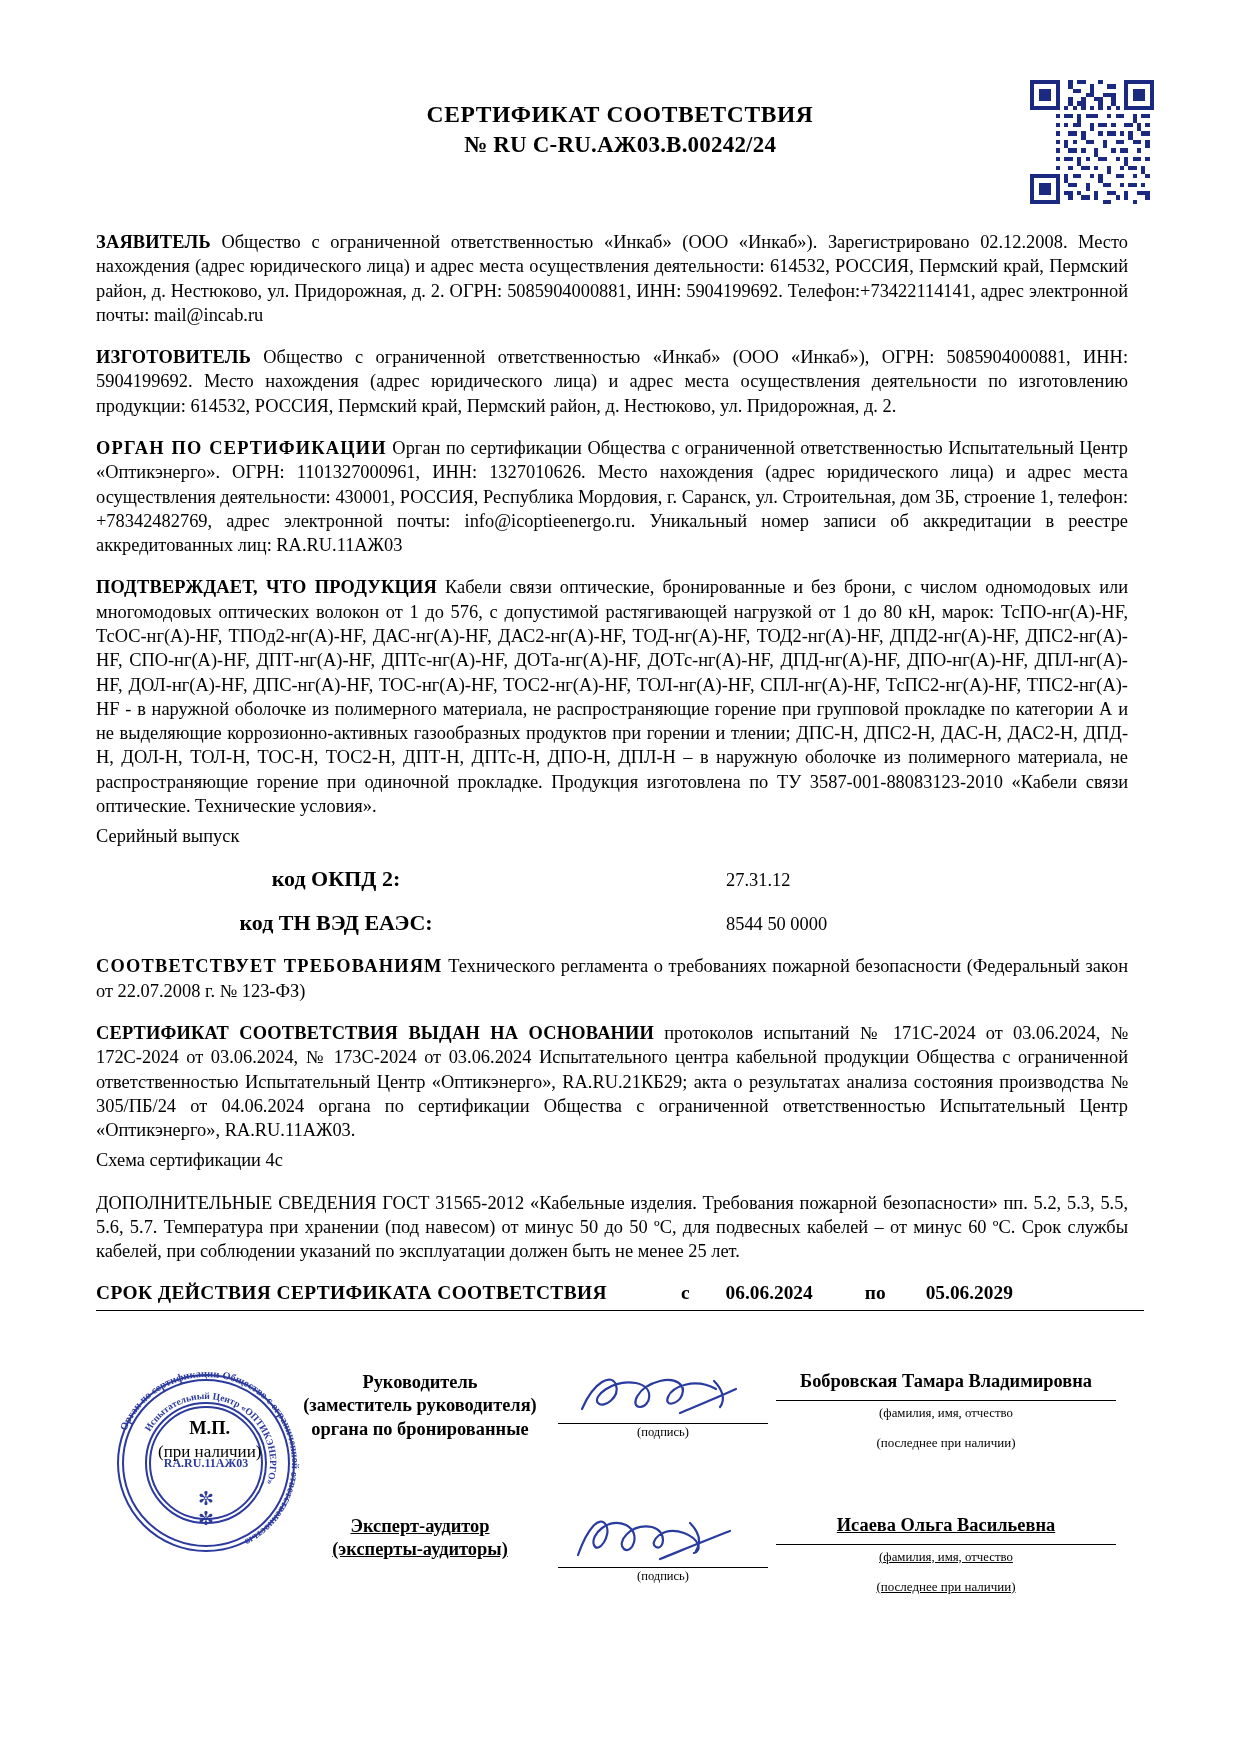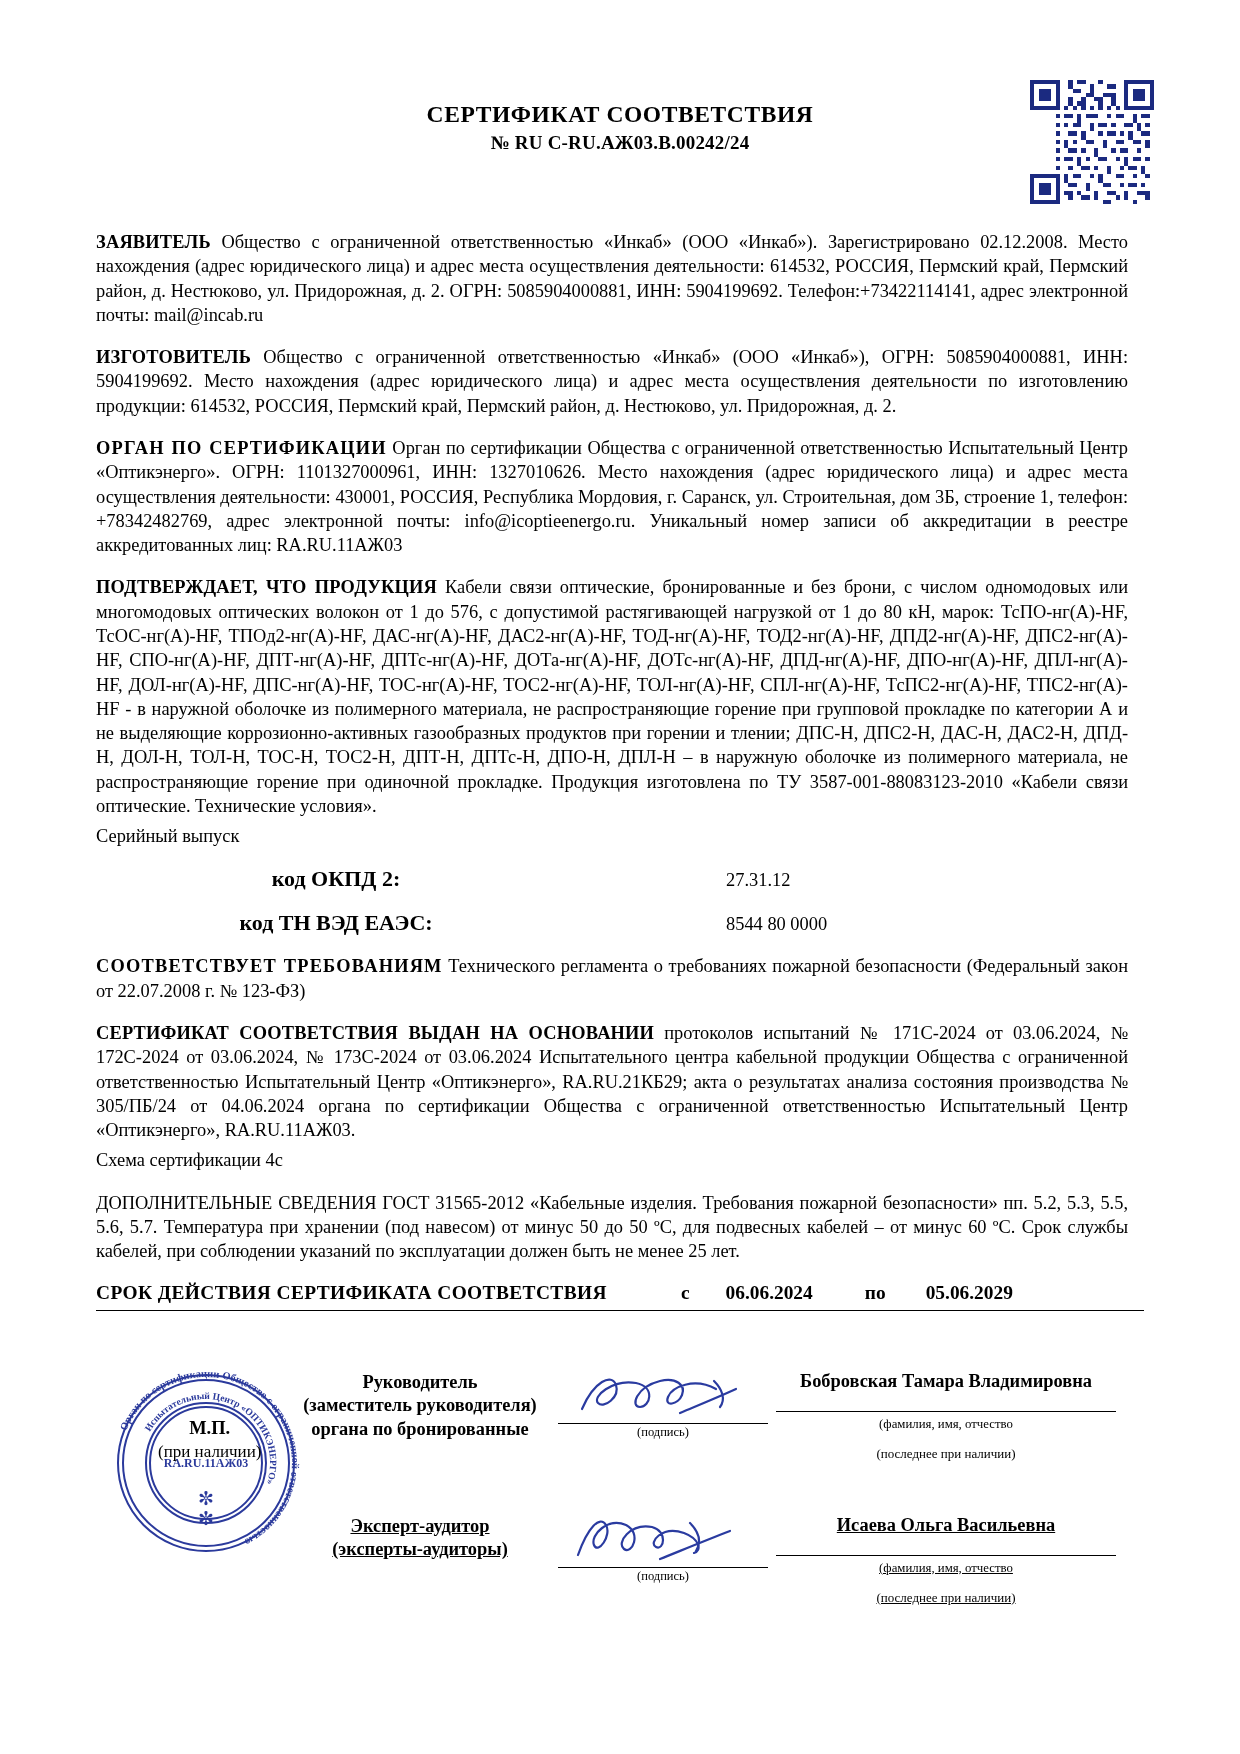--- a/index.html
+++ b/index.html
@@ -46,21 +46,21 @@
     margin: 0 0 4px 0;
     line-height: 1.2;
   }
   .doc-subtitle {
     font-size: 19px;
     font-weight: bold;
     margin: 0 0 22px 0;
     line-height: 1.2;
   }
   .doc-number {
-    font-size: 19px;
+    font-size: 23px;
     font-weight: bold;
     margin: 0;
     letter-spacing: 0.2px;
   }
 
   
   .qr {
     position: absolute;
     right: -10px;
     top: -20px;
@@ -192,21 +192,21 @@
     font-size: 12.5px;
   }
   .sign-name-col {
     width: 340px;
     text-align: center;
   }
   .sign-name {
     font-size: 18.4px;
     font-weight: bold;
     border-bottom: 1.4px solid #000;
-    padding-bottom: 19px;
+    padding-bottom: 8px;
     display: block;
   }
   .sign-note {
     font-size: 12.8px;
     margin-top: 3px;
     line-height: 1.5;
   }
   .sign-note2 { font-size: 13px; margin-top: 12px; }
 </style>
 </head>
@@ -370,21 +370,21 @@
     </p>
     <p class="para">Серийный выпуск</p>
 
     <div class="codes">
       <div class="code-row">
         <div class="code-label">код ОКПД 2:</div>
         <div class="code-value">27.31.12</div>
       </div>
       <div class="code-row">
         <div class="code-label">код ТН ВЭД ЕАЭС:</div>
-        <div class="code-value">8544 80 0000</div>
+        <div class="code-value">8544 50 0000</div>
       </div>
     </div>
 
     <p class="para">
       <span class="lead spaced">СООТВЕТСТВУЕТ ТРЕБОВАНИЯМ</span><span> Технического регламента о требованиях пожарной безопасности (Федеральный закон от 22.07.2008 г. № 123-ФЗ)</span>
     </p>
 
     <p class="para tight">
       <span class="lead">СЕРТИФИКАТ СООТВЕТСТВИЯ ВЫДАН НА ОСНОВАНИИ</span><span> протоколов испытаний № 171С-2024 от 03.06.2024, № 172С-2024 от 03.06.2024, № 173С-2024 от 03.06.2024 Испытательного центра кабельной продукции Общества с ограниченной ответственностью Испытательный Центр «Оптикэнерго», RA.RU.21КБ29; акта о результатах анализа состояния производства № 305/ПБ/24 от 04.06.2024 органа по сертификации Общества с ограниченной ответственностью Испытательный Центр «Оптикэнерго», RA.RU.11АЖ03.</span>
     </p>

